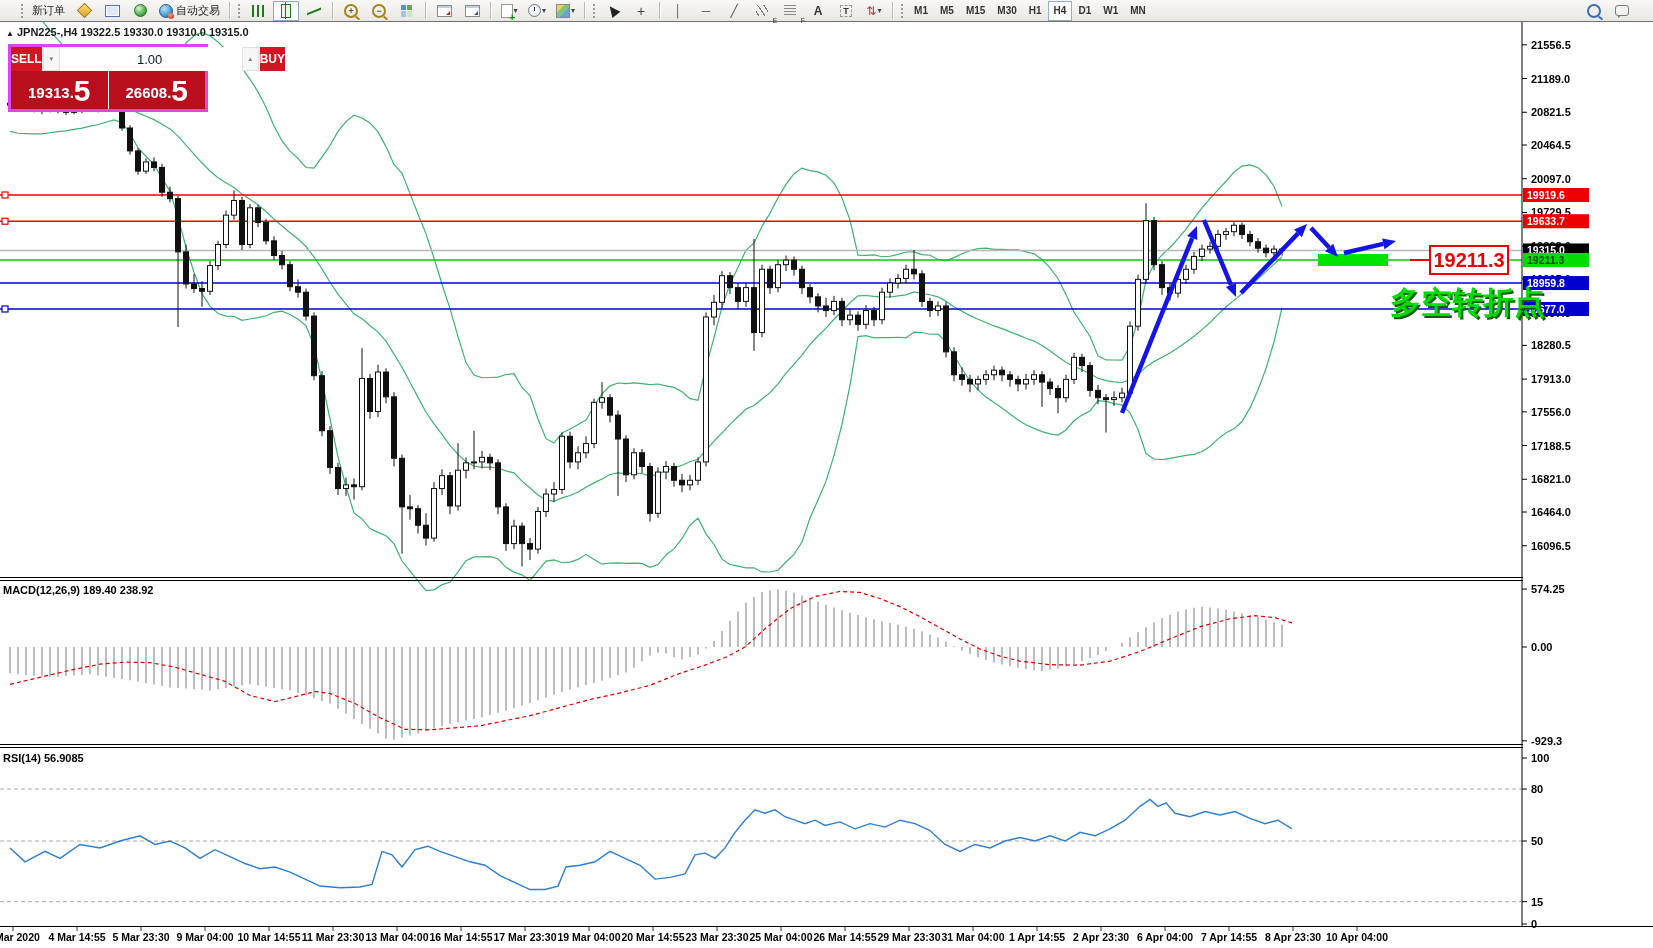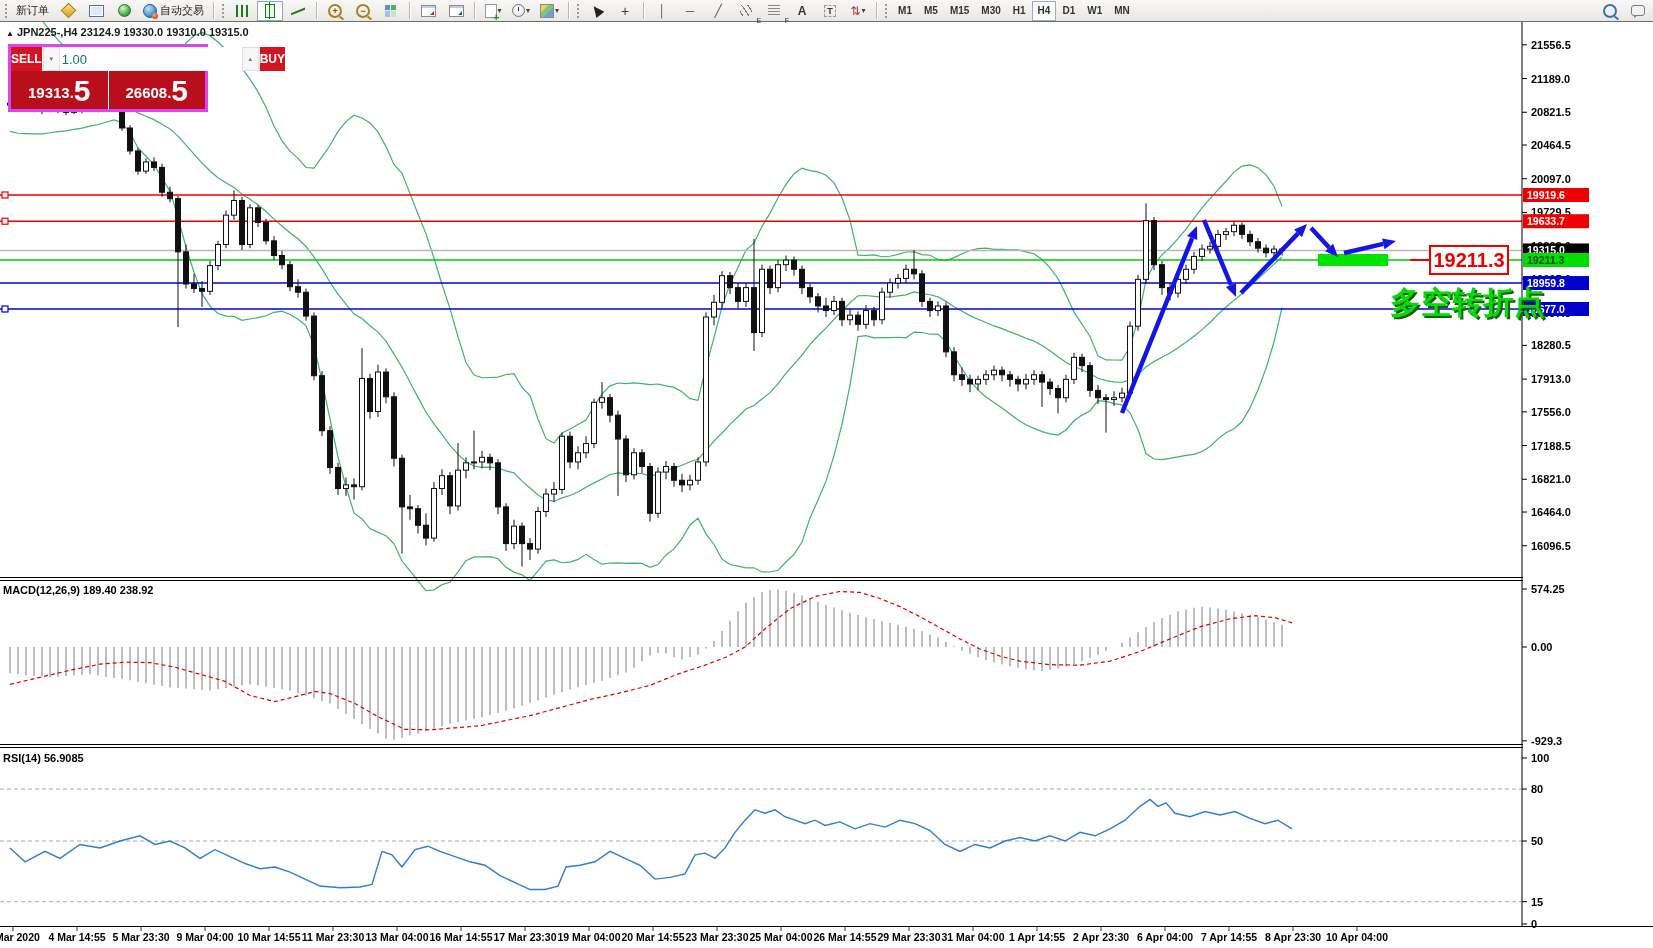--- a/index.html
+++ b/index.html
@@ -2,21 +2,21 @@
 <html><head>
 <meta charset="utf-8">
 <style>
   html,body{margin:0;padding:0;background:#fff;}
   #page{position:relative;width:1653px;height:948px;overflow:hidden;
         font-family:"Liberation Sans",sans-serif;background:#fff;}
   
   #toolbar{position:absolute;left:0;top:0;width:100%;height:22px;
     background:linear-gradient(#f9f8f7,#e9e7e3);
     border-bottom:1px solid #6f6f6f;display:flex;align-items:center;gap:2px;
-    padding:0 2px;box-sizing:border-box;z-index:30;}
+    padding:0 18px;box-sizing:border-box;z-index:30;}
   .grip{width:4px;height:16px;margin:0 2px;
     background-image:radial-gradient(#9a9a9a 35%,transparent 40%);
     background-size:4px 4px;}
   .sep{width:1px;height:17px;background:#b9b9b9;margin:0 3px;box-shadow:1px 0 0 #fff;}
   .tbtn{height:18px;min-width:18px;display:flex;align-items:center;justify-content:center;
     padding:0 3px;font-size:11px;color:#222;border:1px solid transparent;cursor:default;}
   .tbtn.pressed{background:#fdfdfd;border:1px solid #8ea8c6;}
   .caret{font-size:8px;color:#444;margin-left:1px;}
   .ic-diamond{width:9px;height:9px;transform:rotate(45deg);
     background:linear-gradient(135deg,#ffe28a,#d9a010);border:1px solid #a87708;}
@@ -87,22 +87,22 @@
   #tradepanel{position:absolute;left:8px;top:44px;width:200px;z-index:25;
     border:3px solid #d946ef;background:#fff;box-sizing:border-box;}
   #tp-row1{display:flex;height:24px;}
   .tpbtn{display:flex;align-items:center;justify-content:center;color:#fff;
     font-size:12px;font-weight:bold;background:#d31522;}
   #sellbtn{width:46px;}
   #buybtn{width:52px;}
   #lotbox{flex:1;display:flex;border-left:1px solid #eee;border-right:1px solid #eee;background:#fff;}
   .spin{width:15px;display:flex;align-items:center;justify-content:center;
     font-size:7px;color:#777;background:#f7f7f7;border:1px solid #e0e0e0;}
-  #lotinput{flex:1;border:none;outline:none;font-size:13px;text-align:left;
-    padding-right:4px;font-family:"Liberation Sans",sans-serif;color:#0f766e;min-width:0;}
+  #lotinput{flex:1;border:none;outline:none;font-size:13px;text-align:center;
+    padding-right:4px;font-family:"Liberation Sans",sans-serif;color:#0f172a;min-width:0;}
   #tp-row2{display:flex;height:38px;gap:1px;background:#fff;}
   .bigprice{flex:1;background:#b90f1c;color:#fff;display:flex;align-items:flex-end;
     justify-content:center;padding-bottom:3px;}
   .bp-sm{font-size:15px;font-weight:bold;line-height:26px;}
   .bp-dot{font-size:15px;font-weight:bold;line-height:26px;}
   .bp-big{font-size:30px;font-weight:bold;line-height:30px;}
   svg{position:absolute;left:0;top:0;}
   text{font-family:"Liberation Sans",sans-serif;}
 </style>
 </head>
@@ -878,21 +878,21 @@
         <line x1="1229" y1="927" x2="1229" y2="931" stroke="#333" stroke-width="1"></line>
         <text x="1229" y="941" font-size="10.5" fill="#000" text-anchor="middle" font-weight="bold">7 Apr 14:55</text>
         <line x1="1293" y1="927" x2="1293" y2="931" stroke="#333" stroke-width="1"></line>
         <text x="1293" y="941" font-size="10.5" fill="#000" text-anchor="middle" font-weight="bold">8 Apr 23:30</text>
         <line x1="1357" y1="927" x2="1357" y2="931" stroke="#333" stroke-width="1"></line>
         <text x="1357" y="941" font-size="10.5" fill="#000" text-anchor="middle" font-weight="bold">10 Apr 04:00</text>
       </g>
     </svg>
 
   <div id="symtitle">
-    <span class="tri">▲</span><span>JPN225-,H4  23124.9 19330.0 19310.0 19315.0</span>
+    <span class="tri">▲</span><span>JPN225-,H4  19322.5 19330.0 19310.0 19315.0</span>
   </div>
 
   <div id="tradepanel">
     <div id="tp-row1">
       <div class="tpbtn" id="sellbtn">SELL</div>
       <div id="lotbox">
         <div class="spin">▾</div>
         <input id="lotinput" value="1.00" style="">
         <div class="spin">▴</div>
       </div>

